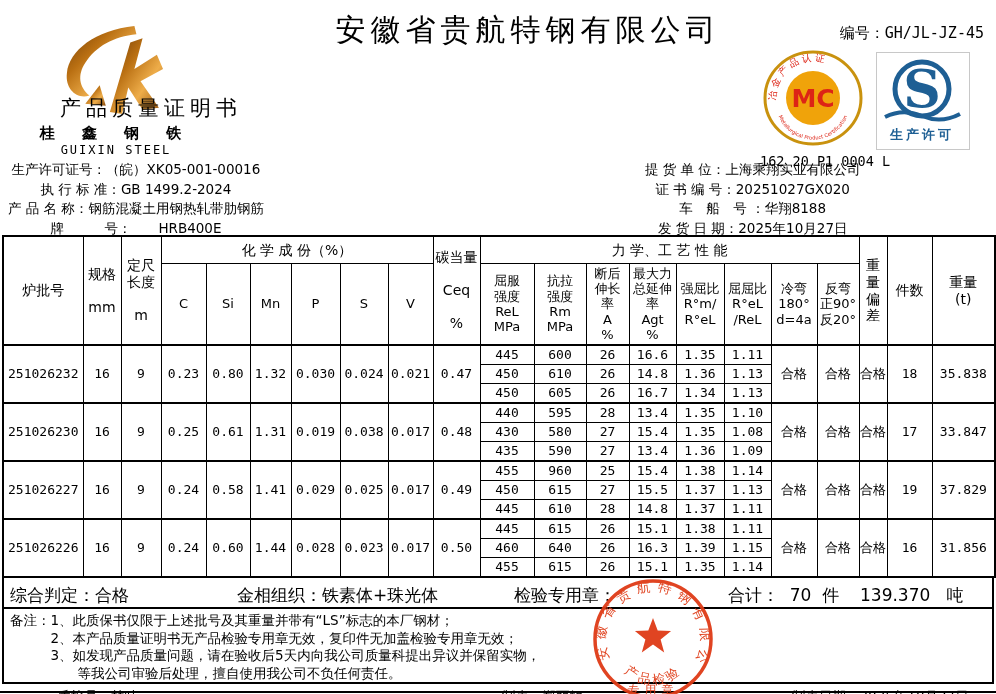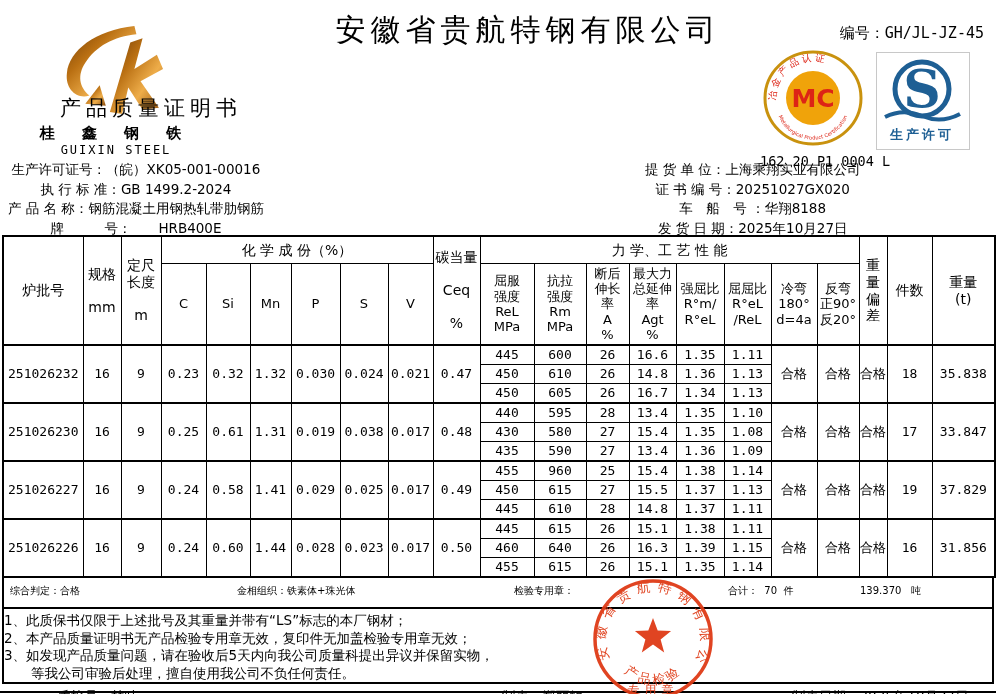--- a/index.html
+++ b/index.html
@@ -43,21 +43,21 @@
   .sheet { position:absolute; top:235px; left:2px; width:992px; }
   table.cert { width:992px; border-collapse:collapse; table-layout:fixed; border:2px solid #000; }
   .cert th, .cert td {
     border:1px solid #000; padding:0; text-align:center; vertical-align:middle;
     font-weight:normal; white-space:pre-line; line-height:1.18; font-size:13px;
   }
   .cert thead .hr1 th { height:26px; font-size:14px; }
   .cert thead .hr2 th { height:80px; }
   .cert tbody td { height:18px; font-family:"DejaVu Sans Mono", monospace; }
   .cert tbody tr.batch-start > td { border-top:2px solid #000; }
-  .summary { position:relative; height:29px; border:2px solid #000; border-top:0; font-size:10px; }
+  .summary { position:relative; height:29px; border:2px solid #000; border-top:0; font-size:17px; }
   .summary span.item { position:absolute; top:6px; white-space:pre; }
   .s1{left:6px;} .s2{left:233px;} .s3{left:510px;} .s4{left:724px;} .s5{left:856px;}
   .notes { position:relative; height:70px; border:2px solid #000; border-top:0; padding-top:3px; font-size:13.5px; line-height:17.5px; display:flex; }
   .notes-label { white-space:pre; padding-left:6px; }
   .note-lines div { white-space:pre; }
   .footer { position:relative; height:23px; font-size:13.5px; }
   .footer span.item { position:absolute; top:4px; white-space:pre; }
   .f1{left:55px;} .f2{left:500px;} .f3{left:790px;}
   .bottom-rule { position:absolute; left:0; right:0; top:691px; height:2px; background:#000; }
   
@@ -217,21 +217,21 @@
 正90°
 反20°</th>
         </tr>
       </thead>
       <tbody>
           <tr class="batch-start">
             <td rowspan="3">251026232</td>
             <td rowspan="3">16</td>
             <td rowspan="3">9</td>
             <td rowspan="3">0.23</td>
-            <td rowspan="3">0.32</td>
+            <td rowspan="3">0.80</td>
             <td rowspan="3">1.32</td>
             <td rowspan="3">0.030</td>
             <td rowspan="3">0.024</td>
             <td rowspan="3">0.021</td>
             <td rowspan="3">0.47</td>
             <td>445</td>
             <td>600</td>
             <td>26</td>
             <td>16.6</td>
             <td>1.35</td>
@@ -380,20 +380,21 @@
 
     <div class="summary">
       <span class="item s1">综合判定：合格</span>
       <span class="item s2">金相组织：铁素体+珠光体</span>
       <span class="item s3">检验专用章：</span>
       <span class="item s4">合计：  70  件</span>
       <span class="item s5">139.370   吨</span>
     </div>
 
     <div class="notes">
+      <div class="notes-label">备注：</div>
       <div class="note-lines">
         <div>1、此质保书仅限于上述批号及其重量并带有“LS”标志的本厂钢材；</div>
         <div>2、本产品质量证明书无产品检验专用章无效，复印件无加盖检验专用章无效；</div>
         <div>3、如发现产品质量问题，请在验收后5天内向我公司质量科提出异议并保留实物，</div>
         <div>　　等我公司审验后处理，擅自使用我公司不负任何责任。</div>
       </div>
     </div>
 
     <div class="footer">
       <span class="item f1">质检员：林叶</span>

